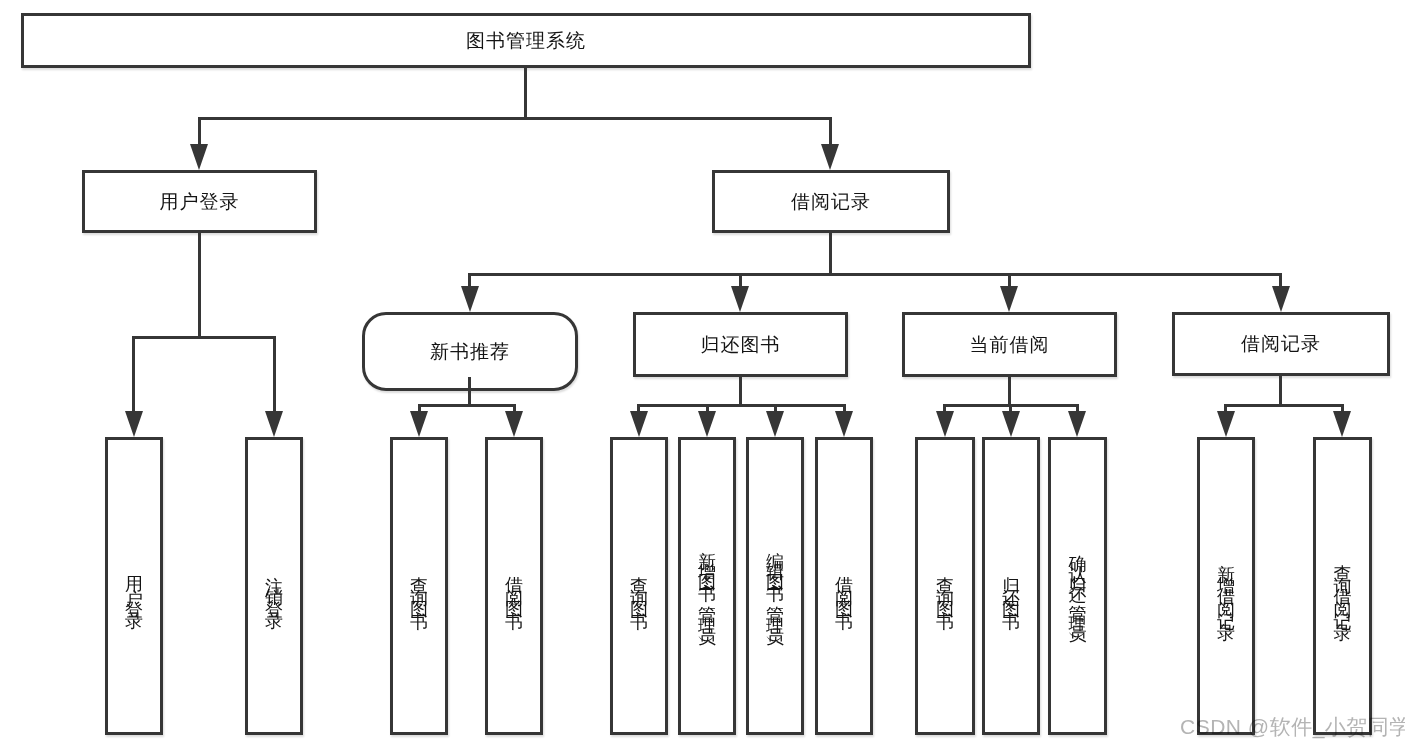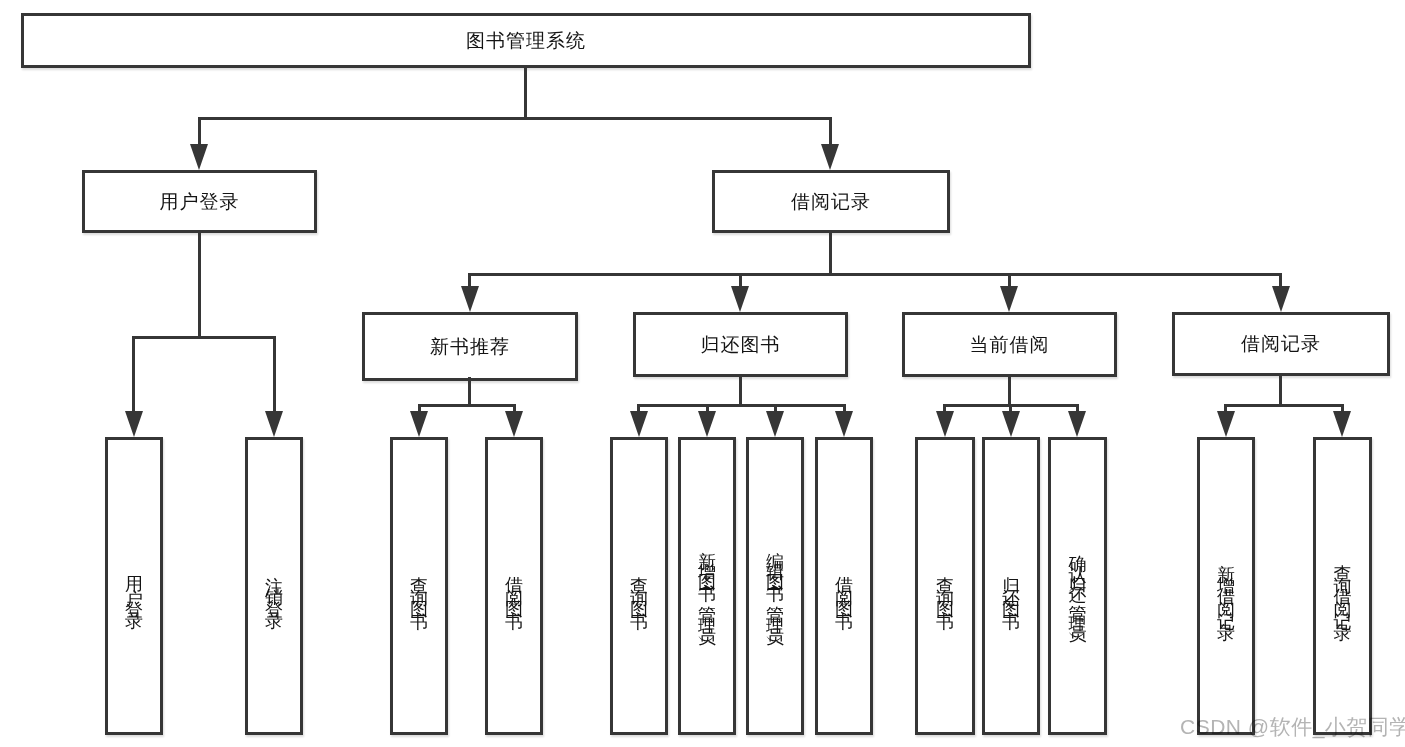--- a/index.html
+++ b/index.html
@@ -64,21 +64,21 @@
     <span class="hlabel">图书管理系统</span>
   </div>
 
   <div class="box" style="left:82px;top:170px;width:235px;height:63px;">
     <span class="hlabel">用户登录</span>
   </div>
   <div class="box" style="left:712px;top:170px;width:238px;height:63px;">
     <span class="hlabel">借阅记录</span>
   </div>
 
-  <div class="box" style="left:362px;top:312px;width:216px;height:69px;">
+  <div class="box" style="left:362px;top:312px;width:216px;height:79px;border-radius:24px;">
     <span class="hlabel">新书推荐</span>
   </div>
   <div class="box" style="left:633px;top:312px;width:215px;height:65px;">
     <span class="hlabel">归还图书</span>
   </div>
   <div class="box" style="left:902px;top:312px;width:215px;height:65px;">
     <span class="hlabel">当前借阅</span>
   </div>
   <div class="box" style="left:1172px;top:312px;width:218px;height:64px;">
     <span class="hlabel">借阅记录</span>

